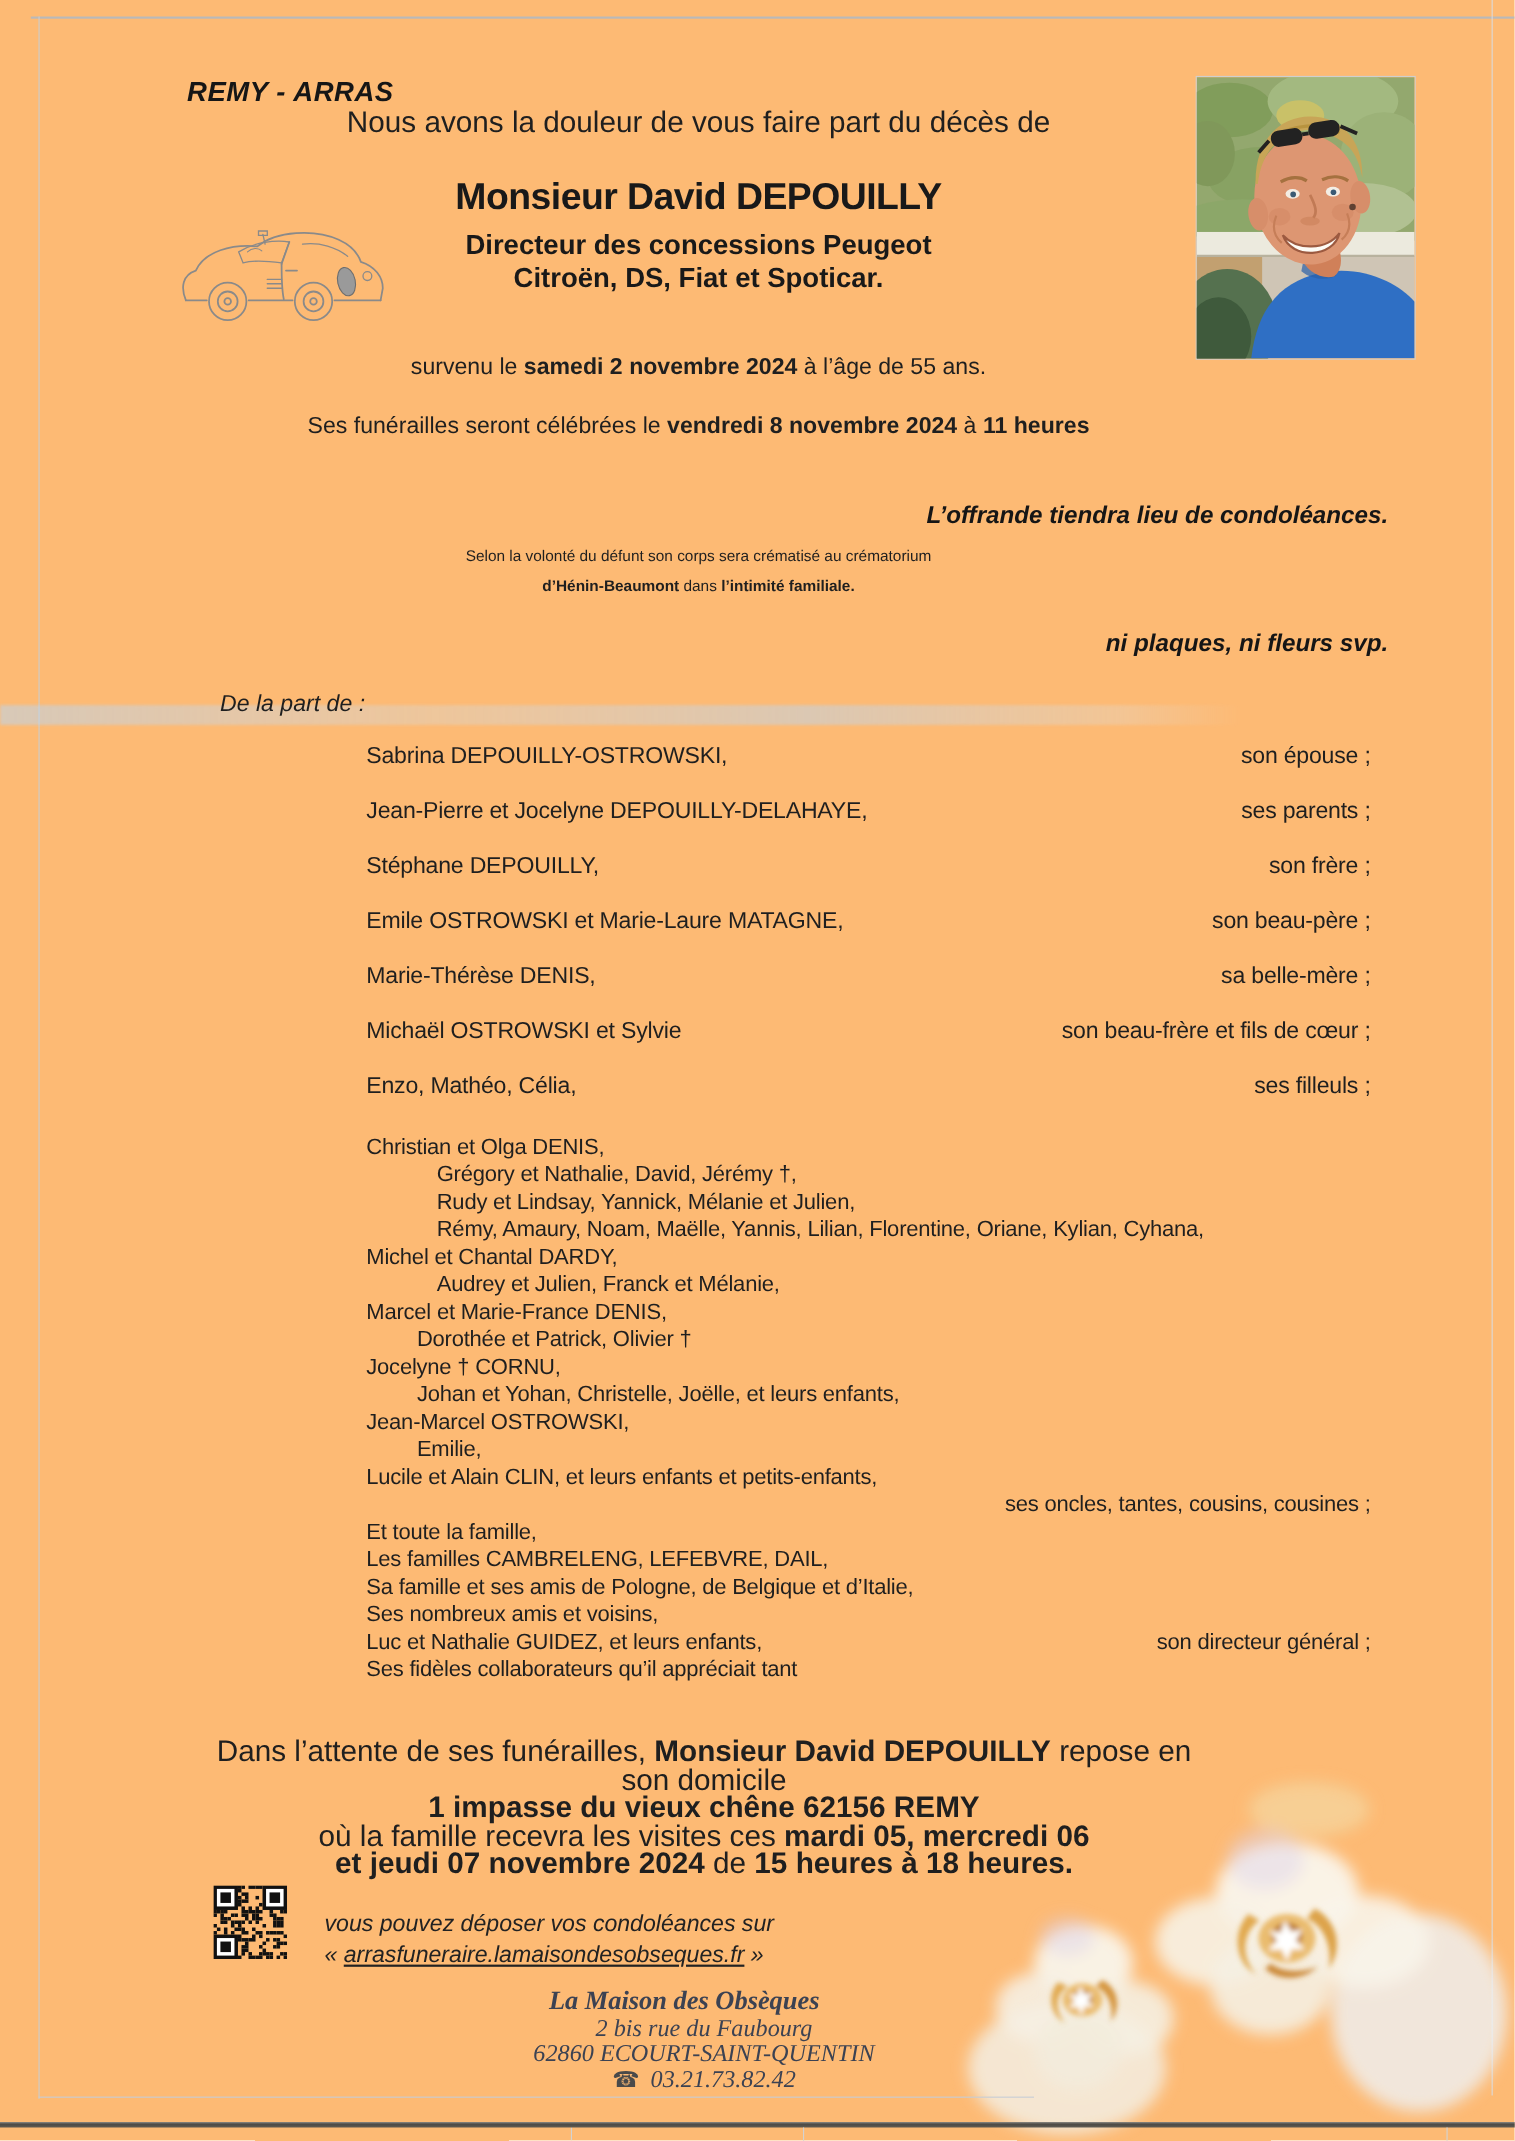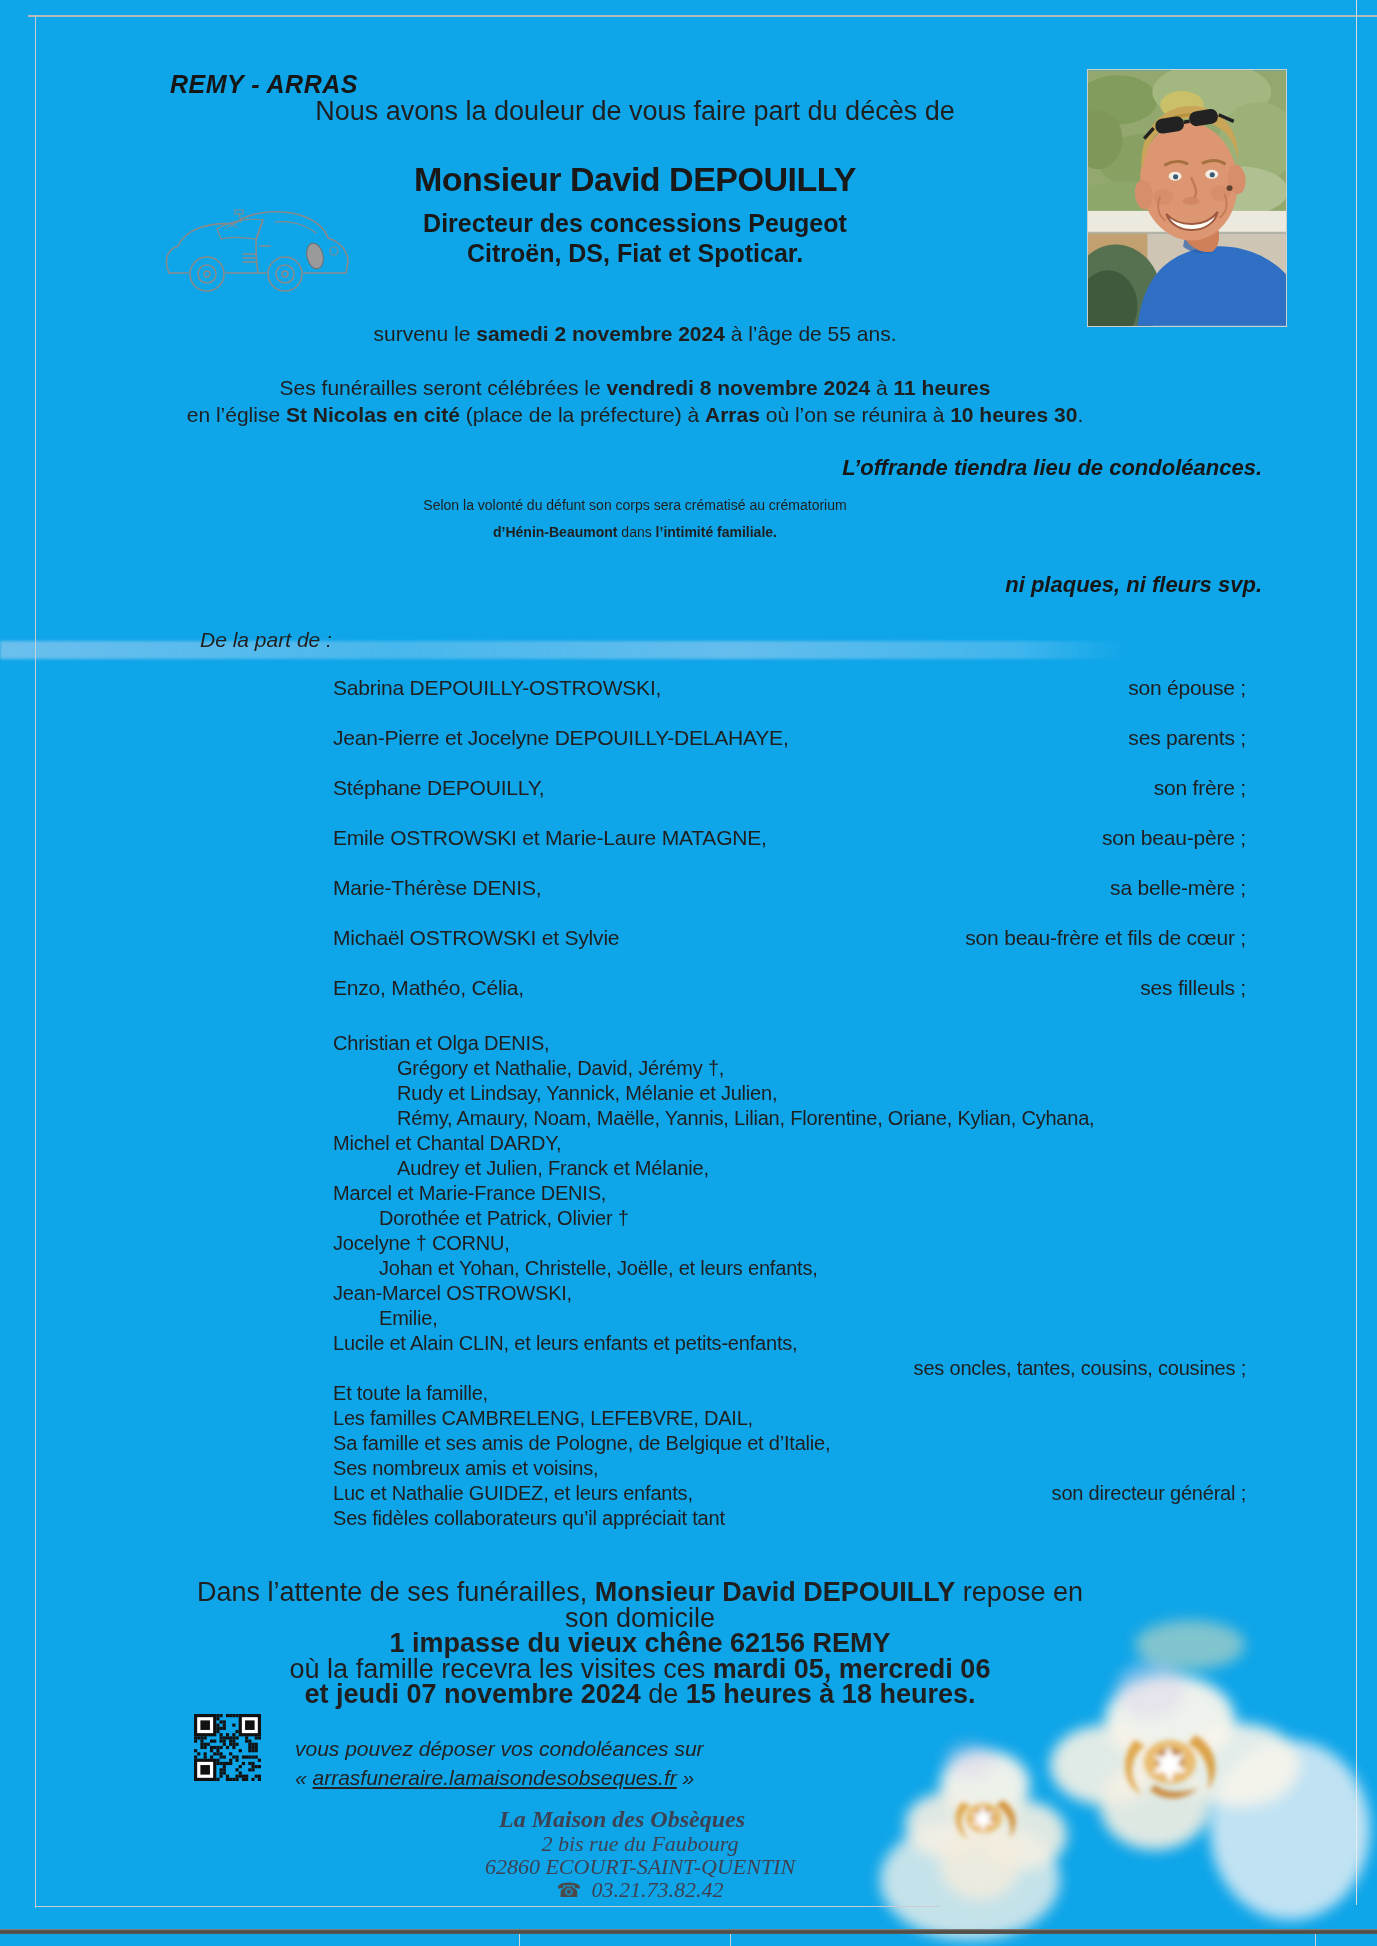--- a/index.html
+++ b/index.html
@@ -1,16 +1,16 @@
 <!DOCTYPE html>
 <html><head>
 <meta charset="utf-8">
 <style>
   html,body{margin:0;padding:0;background:#ffffff;}
-  .page{position:relative;width:1377px;height:1946px;background:#0ea5e9;overflow:hidden;
+  .page{position:relative;width:1377px;height:1946px;background:#fdba74;overflow:hidden;
         font-family:"Liberation Sans",sans-serif;color:#1f1f1f;}
   
   .scan-top{position:absolute;left:28px;top:15px;width:1349px;height:2px;background:#b9b9b9;}
   .scan-left{position:absolute;left:35px;top:15px;width:1px;height:1893px;background:#cccccc;}
   .scan-right{position:absolute;left:1356px;top:0;width:1px;height:1905px;background:#dadada;}
   .scan-band{position:absolute;left:0;top:641px;width:1130px;height:18px;
      background:linear-gradient(90deg,rgba(185,213,240,.55),rgba(205,226,246,.30) 35%,rgba(186,214,241,.50) 65%,rgba(214,232,249,.25) 90%,rgba(255,255,255,0));
      filter:blur(1.5px);}
   .footer-thin{position:absolute;left:35px;top:1906px;width:905px;height:1px;background:#c7ccd4;}
   .footer-dark{position:absolute;left:0;top:1929px;width:1377px;height:5px;background:linear-gradient(#8f8c86,#4e4b46 40%,#5a5751);}
@@ -146,21 +146,20 @@
 
   <div class="center-col intro">Nous avons la douleur de vous faire part du décès de</div>
   <div class="center-col title">Monsieur David DEPOUILLY</div>
   <div class="center-col subtitle">
     <div>Directeur des concessions Peugeot</div>
     <div>Citroën, DS, Fiat et Spoticar.</div>
   </div>
   <div class="center-col death"><span>survenu le </span><span class="b">samedi 2 novembre 2024</span><span> à l’âge de 55 ans.</span></div>
   <div class="center-col funeral">
     <div><span>Ses funérailles seront célébrées le </span><span class="b">vendredi 8 novembre 2024</span><span> à </span><span class="b">11 heures</span></div>
-    <div><span>en l’église </span><span class="b">St Nicolas en cité</span><span> (place de la préfecture) à </span><span class="b">Arras</span><span> où l’on se réunira à </span><span class="b">10 heures 30</span><span>.</span></div>
   </div>
   <div class="note note1">L’offrande tiendra lieu de condoléances.</div>
   <div class="center-col cremation">
     <div>Selon la volonté du défunt son corps sera crématisé au crématorium</div>
     <div><span class="b">d’Hénin-Beaumont</span><span> dans </span><span class="b">l’intimité familiale.</span></div>
   </div>
   <div class="note note2">ni plaques, ni fleurs svp.</div>
   <div class="fromlbl">De la part de :</div>
 
   <div class="rel-list">

